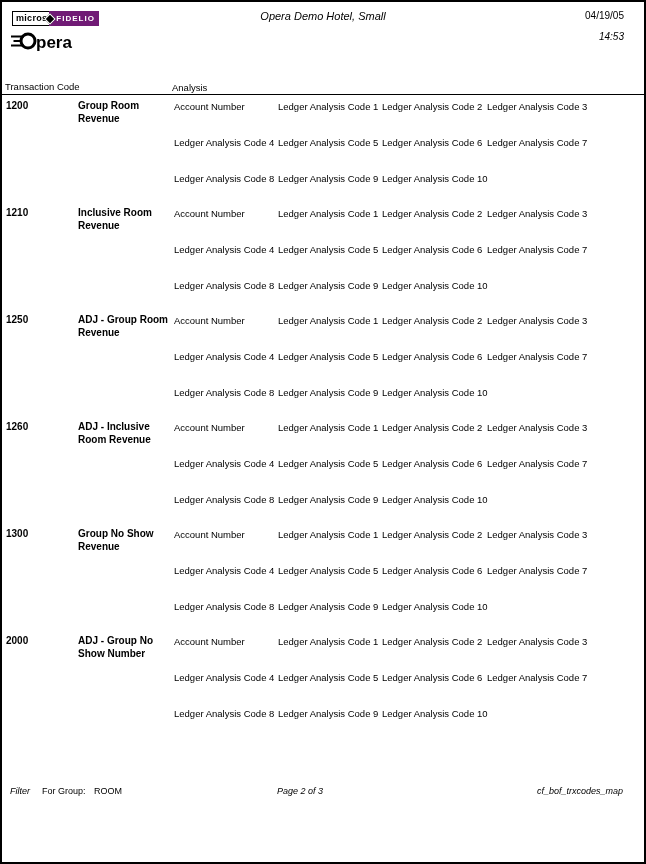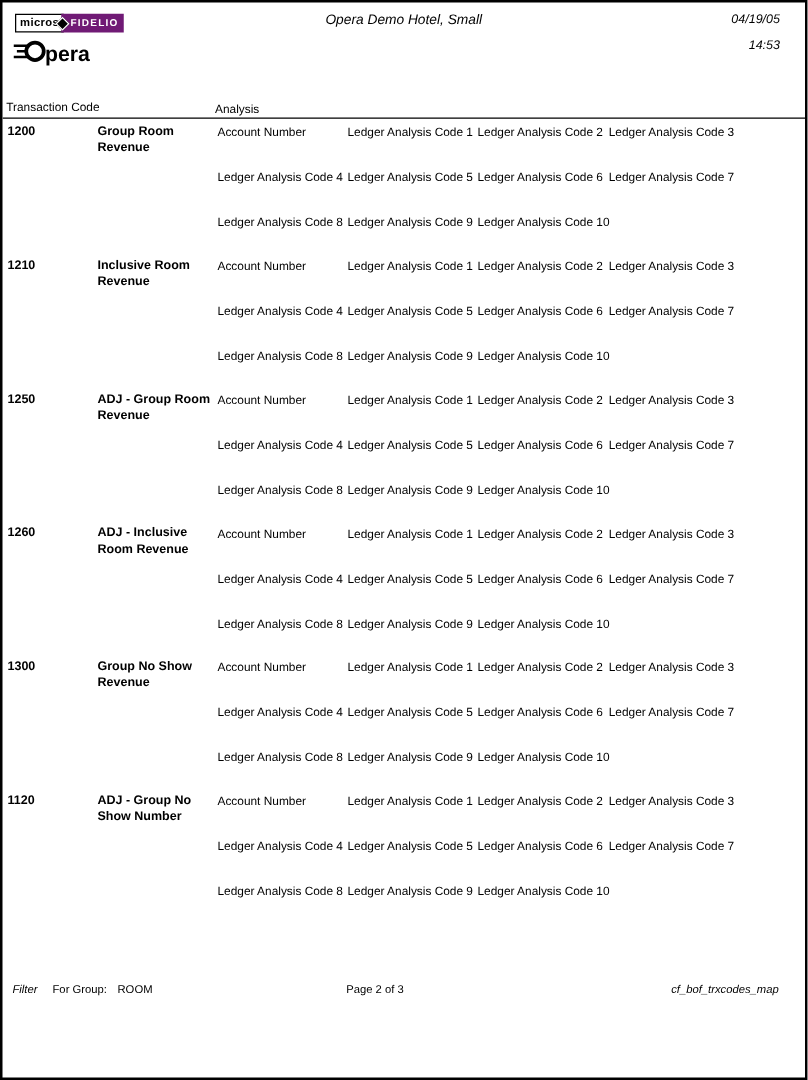--- a/index.html
+++ b/index.html
@@ -41,21 +41,21 @@
   .opera-logo .pera {
     font-size: 17px; font-weight: bold; letter-spacing: 0px;
     margin-left: -2px; line-height: 20px;
   }
   .hotel-name {
     position: absolute; left: 0; right: 0; top: 8px;
     text-align: center; font-style: italic; font-size: 11px;
   }
   .report-date {
     position: absolute; right: 20px; top: 8px;
-    font-style: italic; font-size: 10px; text-align: center;
+    font-size: 10px; text-align: center;
   }
   .report-time {
     position: absolute; right: 20px; top: 29px;
     font-style: italic; font-size: 10px; text-align: center;
   }
   .report-title {
     position: absolute; left: 0; right: 0; top: 51px;
     text-align: center; font-weight: bold; font-style: italic; font-size: 12.5px;
   }
   
@@ -78,21 +78,21 @@
   }
   .map-row { position: absolute; left: 172px; right: 0; height: 12px; }
   .row-0 { top: 1px; } .row-1 { top: 37px; } .row-2 { top: 73px; }
   .mc { position: absolute; top: 0; font-size: 9.5px; white-space: nowrap; }
   .mc0 { left: 0; } .mc1 { left: 104px; } .mc2 { left: 208px; } .mc3 { left: 313px; }
   
   .footer { position: absolute; left: 0; right: 0; top: 784px; height: 14px; font-size: 9px; }
   .f-filter { position: absolute; left: 8px;  font-style: italic; }
   .f-group-label { position: absolute; left: 40px; }
   .f-group-value { position: absolute; left: 92px; }
-  .f-page { position: absolute; left: 248px; width: 100px; text-align: center; }
+  .f-page { position: absolute; left: 248px; width: 100px; text-align: center; font-style: italic; }
   .f-file { position: absolute; right: 21px; font-style: italic; }
 </style>
 </head>
 <body>
 
 <div class="page">
 
   <div class="logo-mf">
     <span class="micros-box">micros</span>
     <span class="logo-diamond"></span>
@@ -217,21 +217,21 @@
         <span class="mc mc2">Ledger Analysis Code 6</span>
         <span class="mc mc3">Ledger Analysis Code 7</span>
       </div>
       <div class="map-row row-2">
         <span class="mc mc0">Ledger Analysis Code 8</span>
         <span class="mc mc1">Ledger Analysis Code 9</span>
         <span class="mc mc2">Ledger Analysis Code 10</span>
       </div>
     </div>
       <div class="section">
-      <div class="code">1120</div>
+      <div class="code">2000</div>
       <div class="desc">ADJ - Group No Show Number</div>
       <div class="map-row row-0">
         <span class="mc mc0">Account Number</span>
         <span class="mc mc1">Ledger Analysis Code 1</span>
         <span class="mc mc2">Ledger Analysis Code 2</span>
         <span class="mc mc3">Ledger Analysis Code 3</span>
       </div>
       <div class="map-row row-1">
         <span class="mc mc0">Ledger Analysis Code 4</span>
         <span class="mc mc1">Ledger Analysis Code 5</span>

